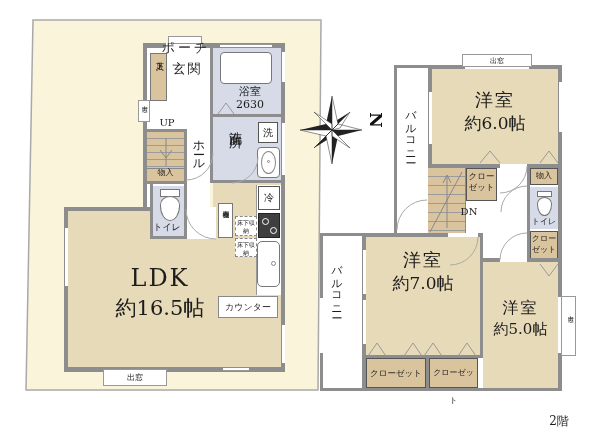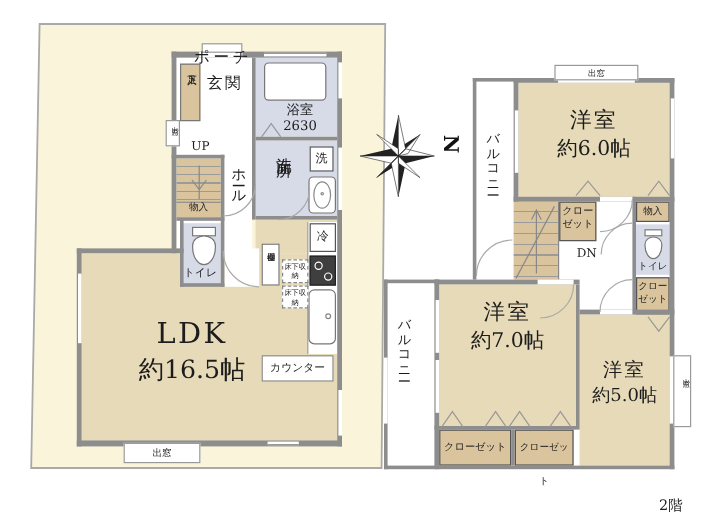--- a/index.html
+++ b/index.html
@@ -172,21 +172,21 @@
   <div class="a box vt" style="left:561px;top:296px;width:15px;height:60px;border-color:#999;font-size:6px;padding:14px 0 0 3px;">
     <span>出窓</span>
   </div>
 
   <div class="a box" style="left:537px;top:191px;width:15px;height:6px;"></div>
   <div class="a box" style="left:537px;top:197px;width:15px;height:19px;border-radius:50% 50% 50% 50%/35% 35% 60% 60%;"></div>
 
   <div class="a c" style="left:430px;top:88px;width:130px;font-size:18px;letter-spacing:2px;">洋室</div>
   <div class="a c" style="left:430px;top:112px;width:130px;font-size:17px;text-align:center;">約6.0帖</div>
   <div class="a vt" style="left:402px;top:103px;height:100px;font-size:11px;letter-spacing:1px;">バルコニー</div>
-  <div class="a c" style="left:474px;top:206px;width:30px;font-size:10px;">DN</div>
+  <div class="a c" style="left:454px;top:206px;width:30px;font-size:10px;">DN</div>
   <div class="a c" style="left:530px;top:216px;width:28px;font-size:8px;">トイレ</div>
   <div class="a vt" style="left:328px;top:258px;height:100px;font-size:11px;letter-spacing:1px;">バルコニー</div>
   <div class="a c" style="left:366px;top:248px;width:114px;font-size:18px;letter-spacing:2px;">洋室</div>
   <div class="a c" style="left:366px;top:272px;width:114px;font-size:17px;">約7.0帖</div>
   <div class="a c" style="left:482px;top:298px;width:77px;font-size:16px;letter-spacing:2px;">洋室</div>
   <div class="a c" style="left:482px;top:320px;width:77px;font-size:15px;">約5.0帖</div>
   <div class="a c" style="left:534px;top:393px;width:50px;font-size:12px;margin-top:20px;">2階</div>
 
   <svg width="600" height="433" viewBox="0 0 600 433">
 

